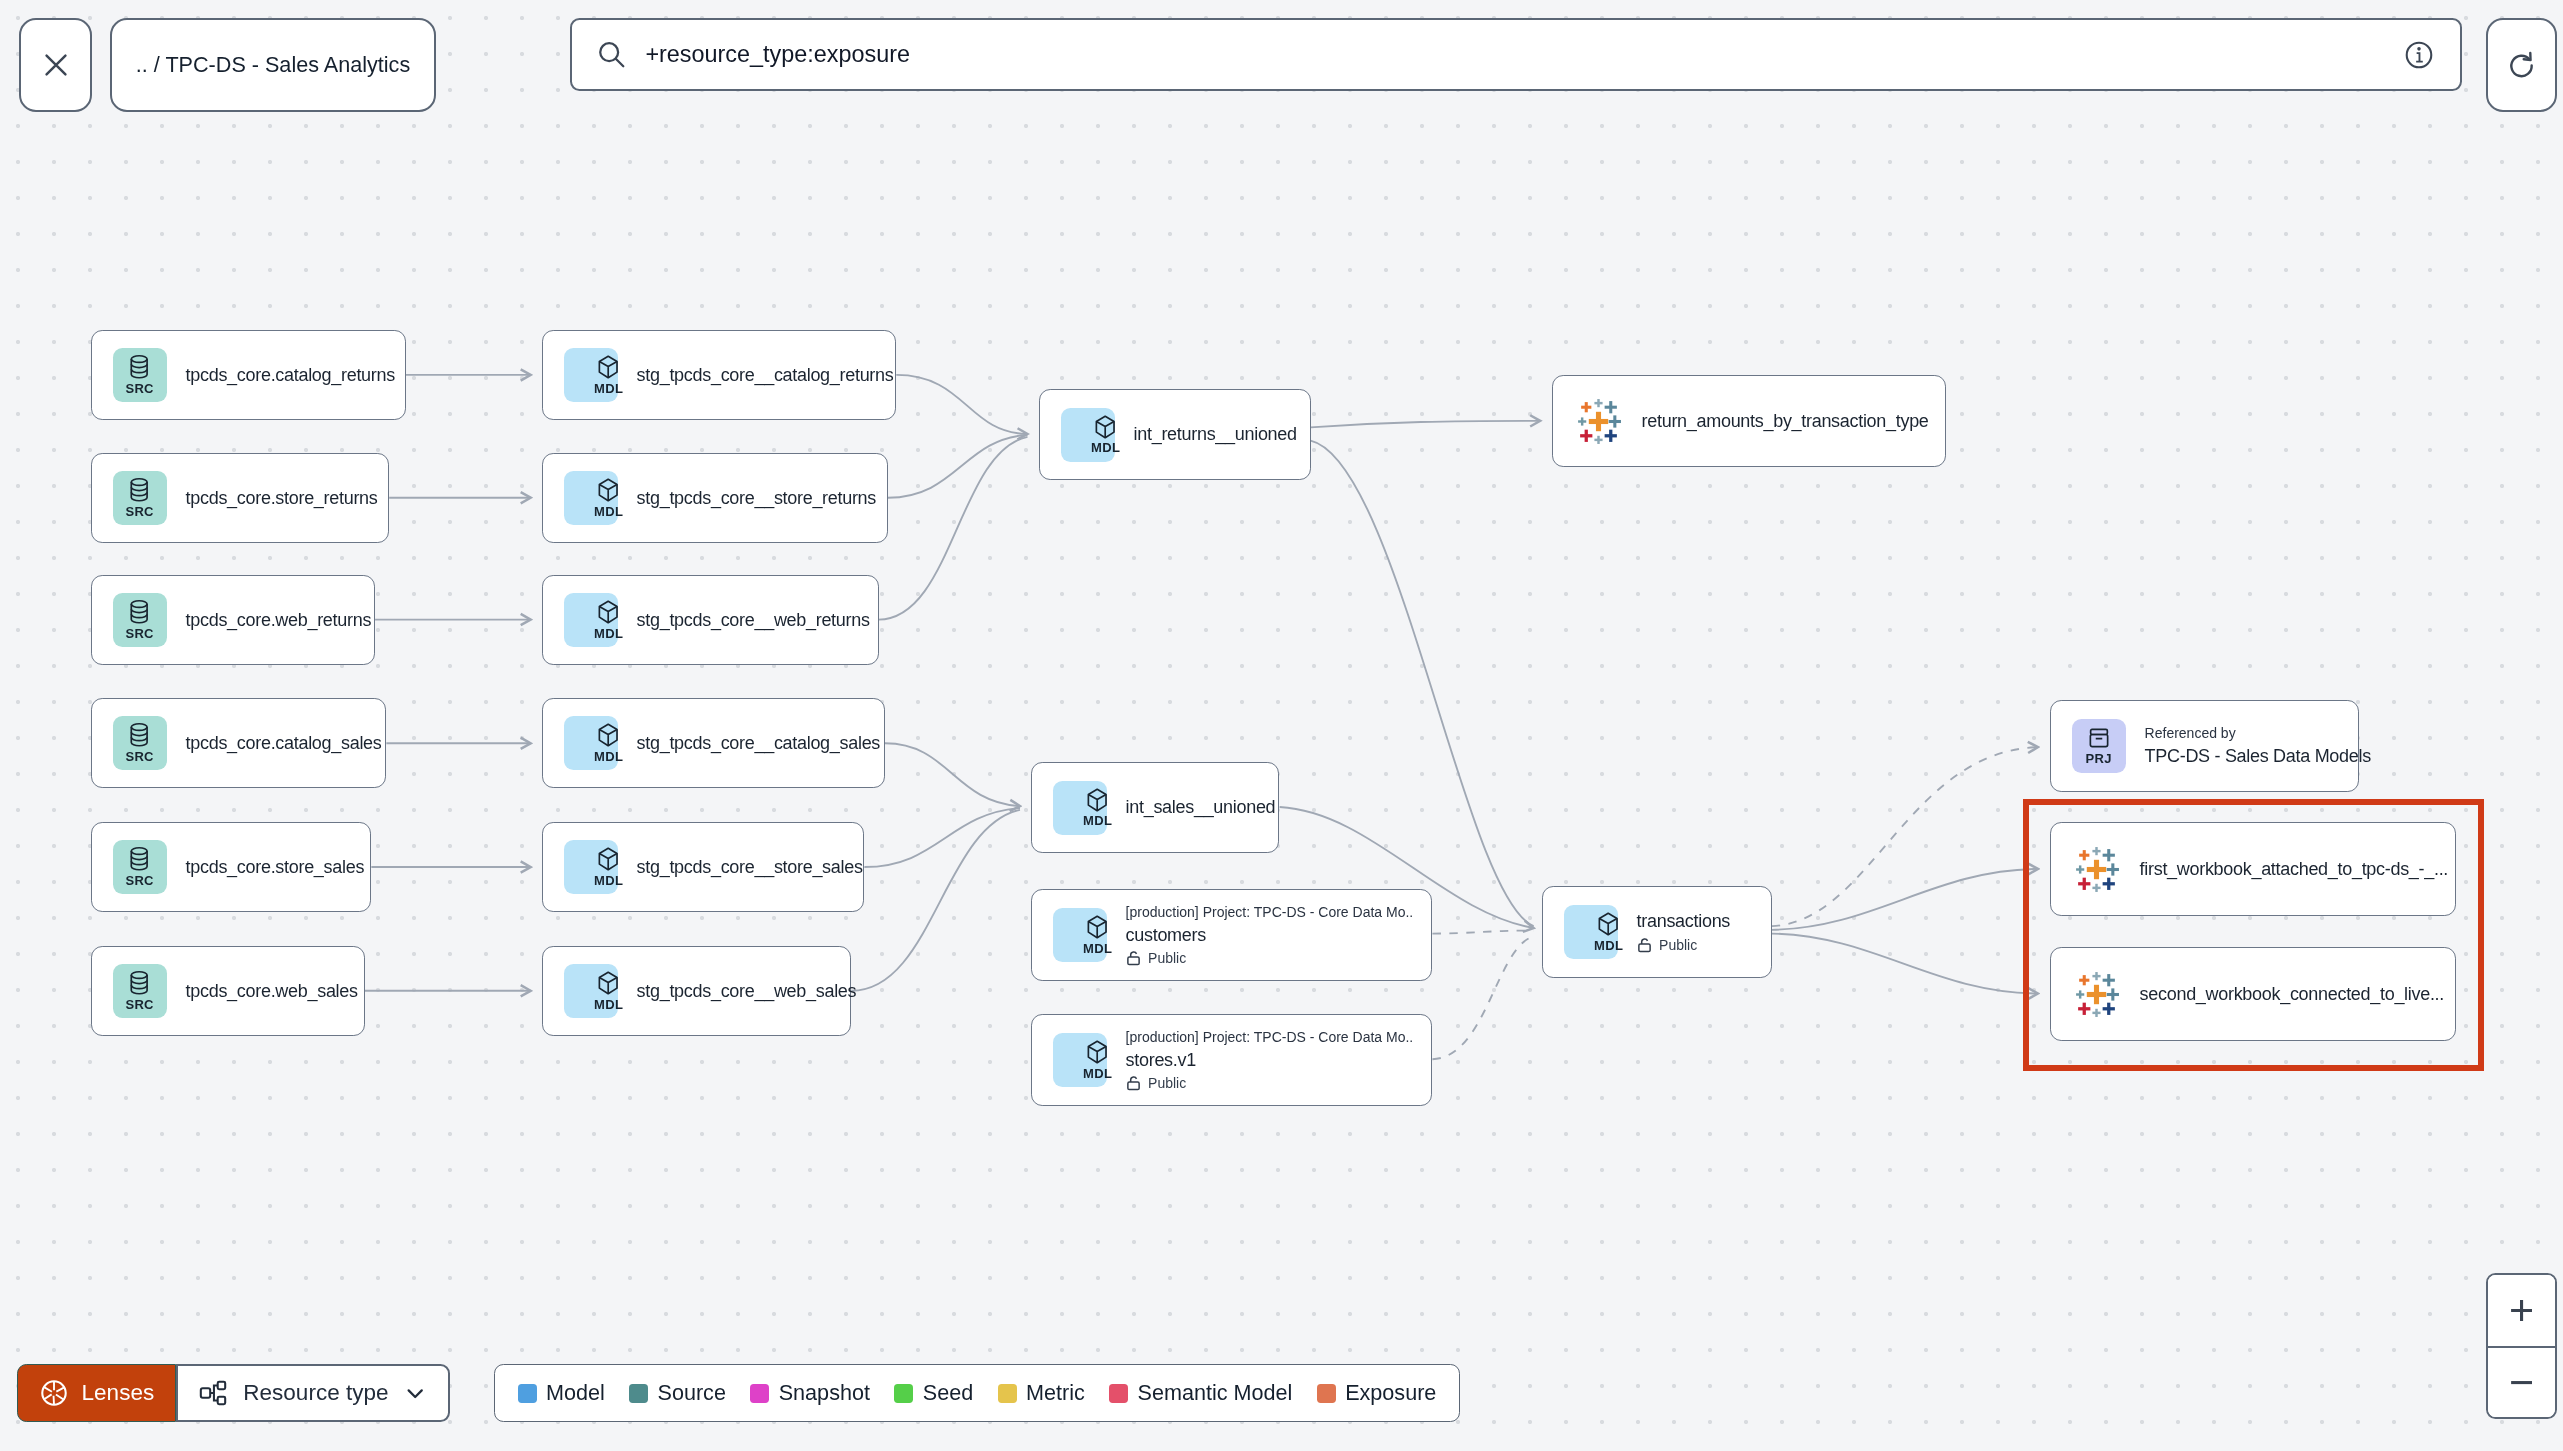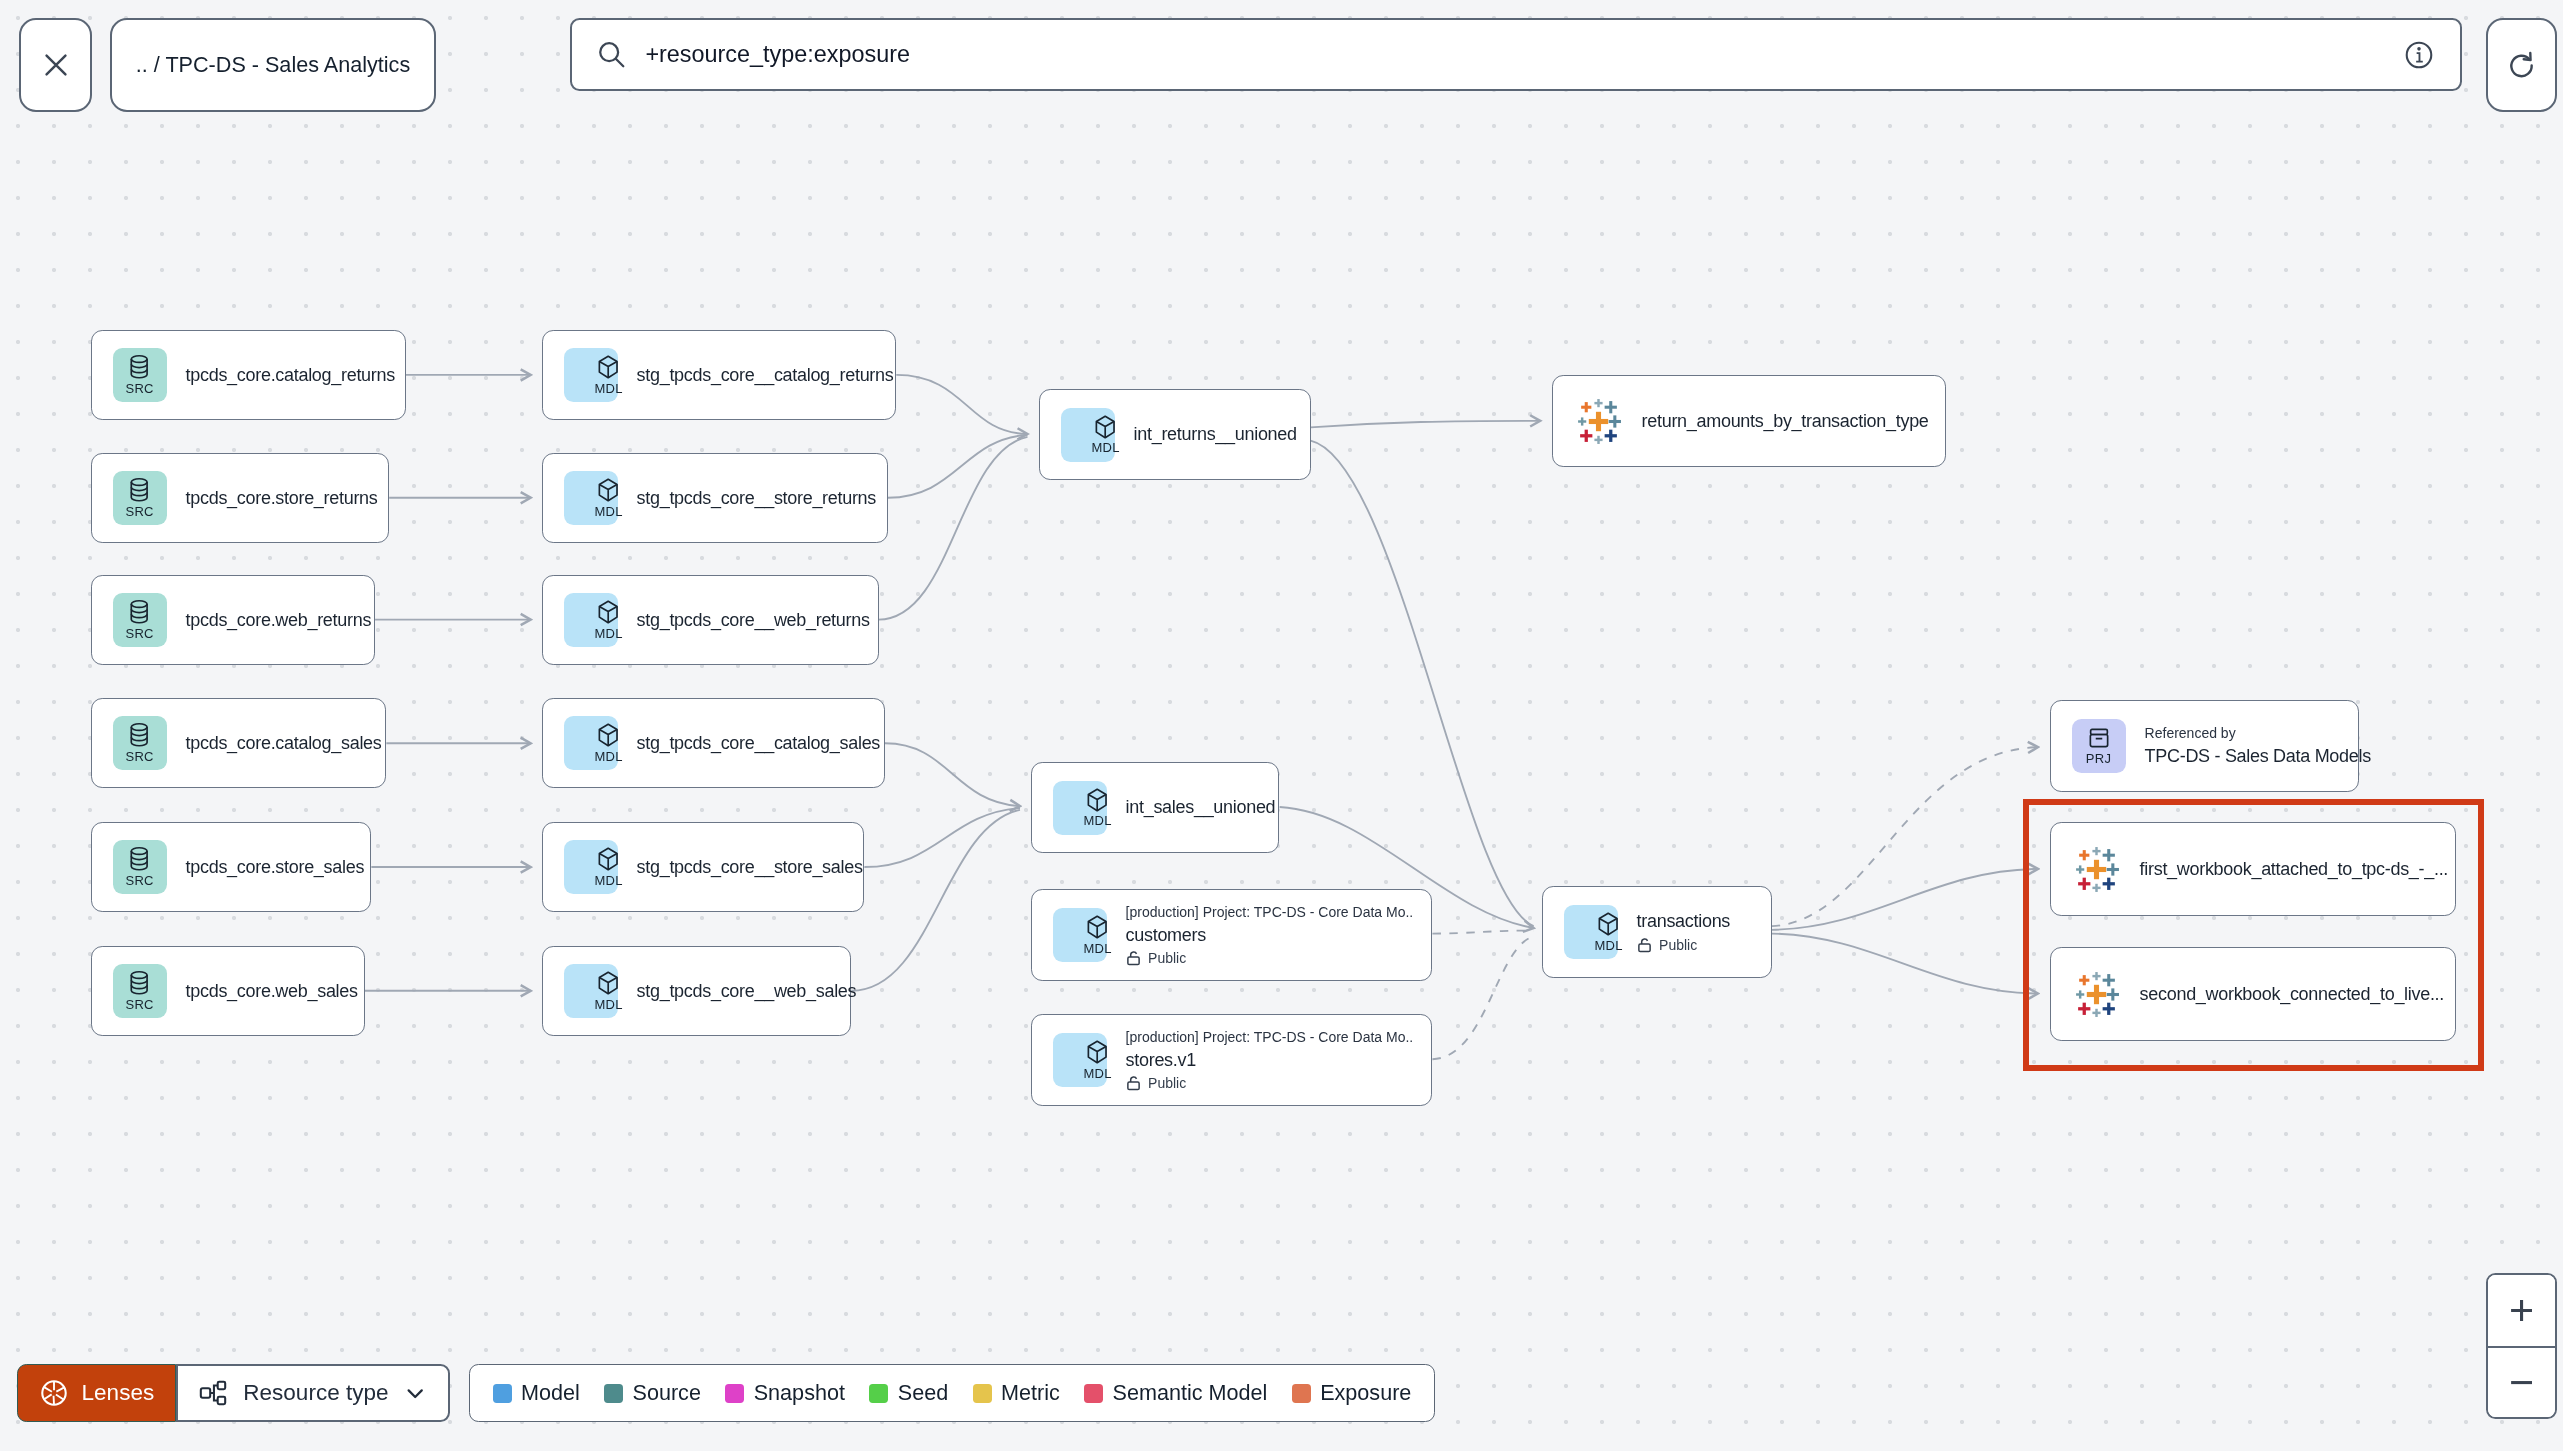--- a/index.html
+++ b/index.html
@@ -44,21 +44,21 @@
     display:flex; align-items:center; gap:19px; padding:0 19px 0 20.6px; cursor:pointer;
   }
   .badge {
     width:54px; height:54px; border-radius:9.4px; flex:none;
     display:flex; flex-direction:column; align-items:center; justify-content:center;
     color:#18242f;
   }
   .badge-source  { background:#a9ded6; }
   .badge-model   { background:#b9e3f8;padding-left:36px; }
   .badge-project { background:#c7cdf6; }
-  .badge-text { font-size:13px; font-weight:400; letter-spacing:0.3px; margin-top:0.9px; }
+  .badge-text { font-size:13px; font-weight:700; letter-spacing:0.3px; margin-top:0.9px; }
   .node-body { display:flex; flex-direction:column; gap:4.7px; min-width:0; }
   .node-label { font-size:18px; letter-spacing:-0.3px; color:#1b2430; white-space:nowrap; }
   .node-header { font-size:14px; color:#2a3341; white-space:nowrap; overflow:hidden; max-width:100%; }
   .node-meta { display:flex; align-items:center; gap:7.5px; font-size:14px; color:#333d4b; }
   .tableau-wrap { flex:none; width:49px; height:49px; }
 
   #selection-box {
     position:absolute; left:2023px; top:799px; width:461px; height:272px;
     border:6.6px solid #d03a17; pointer-events:none;
   }
@@ -69,21 +69,21 @@
     background:#c2410c; border:1.9px solid #305b54; border-radius:9.4px 0 0 9.4px;
     color:#fff; display:flex; align-items:center; gap:13px; padding:0 20.6px;
     font-size:22.5px; cursor:pointer;
   }
   #resource-type-btn {
     background:#fff; border:2.3px solid #5b6675; border-radius:0 9.4px 9.4px 0;
     display:flex; align-items:center; gap:15px; padding:0 20.6px;
     font-size:22.5px; color:#222c3a; cursor:pointer;
   }
   #legend {
-    position:absolute; left:469px; top:1364px; height:58px;
+    position:absolute; left:494px; top:1364px; height:58px;
     background:#fff; border:1.9px solid #5b6675; border-radius:9.4px;
     display:flex; align-items:center; gap:24.4px; padding:0 22.5px;
     font-size:21.6px; color:#15202e;
   }
   .legend-item { display:flex; align-items:center; gap:9.4px; white-space:nowrap; }
   .legend-chip { width:19px; height:19px; border-radius:3.7px; flex:none; }
 
   #zoom-panel {
     position:absolute; left:2486px; top:1273px; width:71px;
     background:#fff; border:2.3px solid #5b6675; border-radius:9.4px; overflow:hidden;

